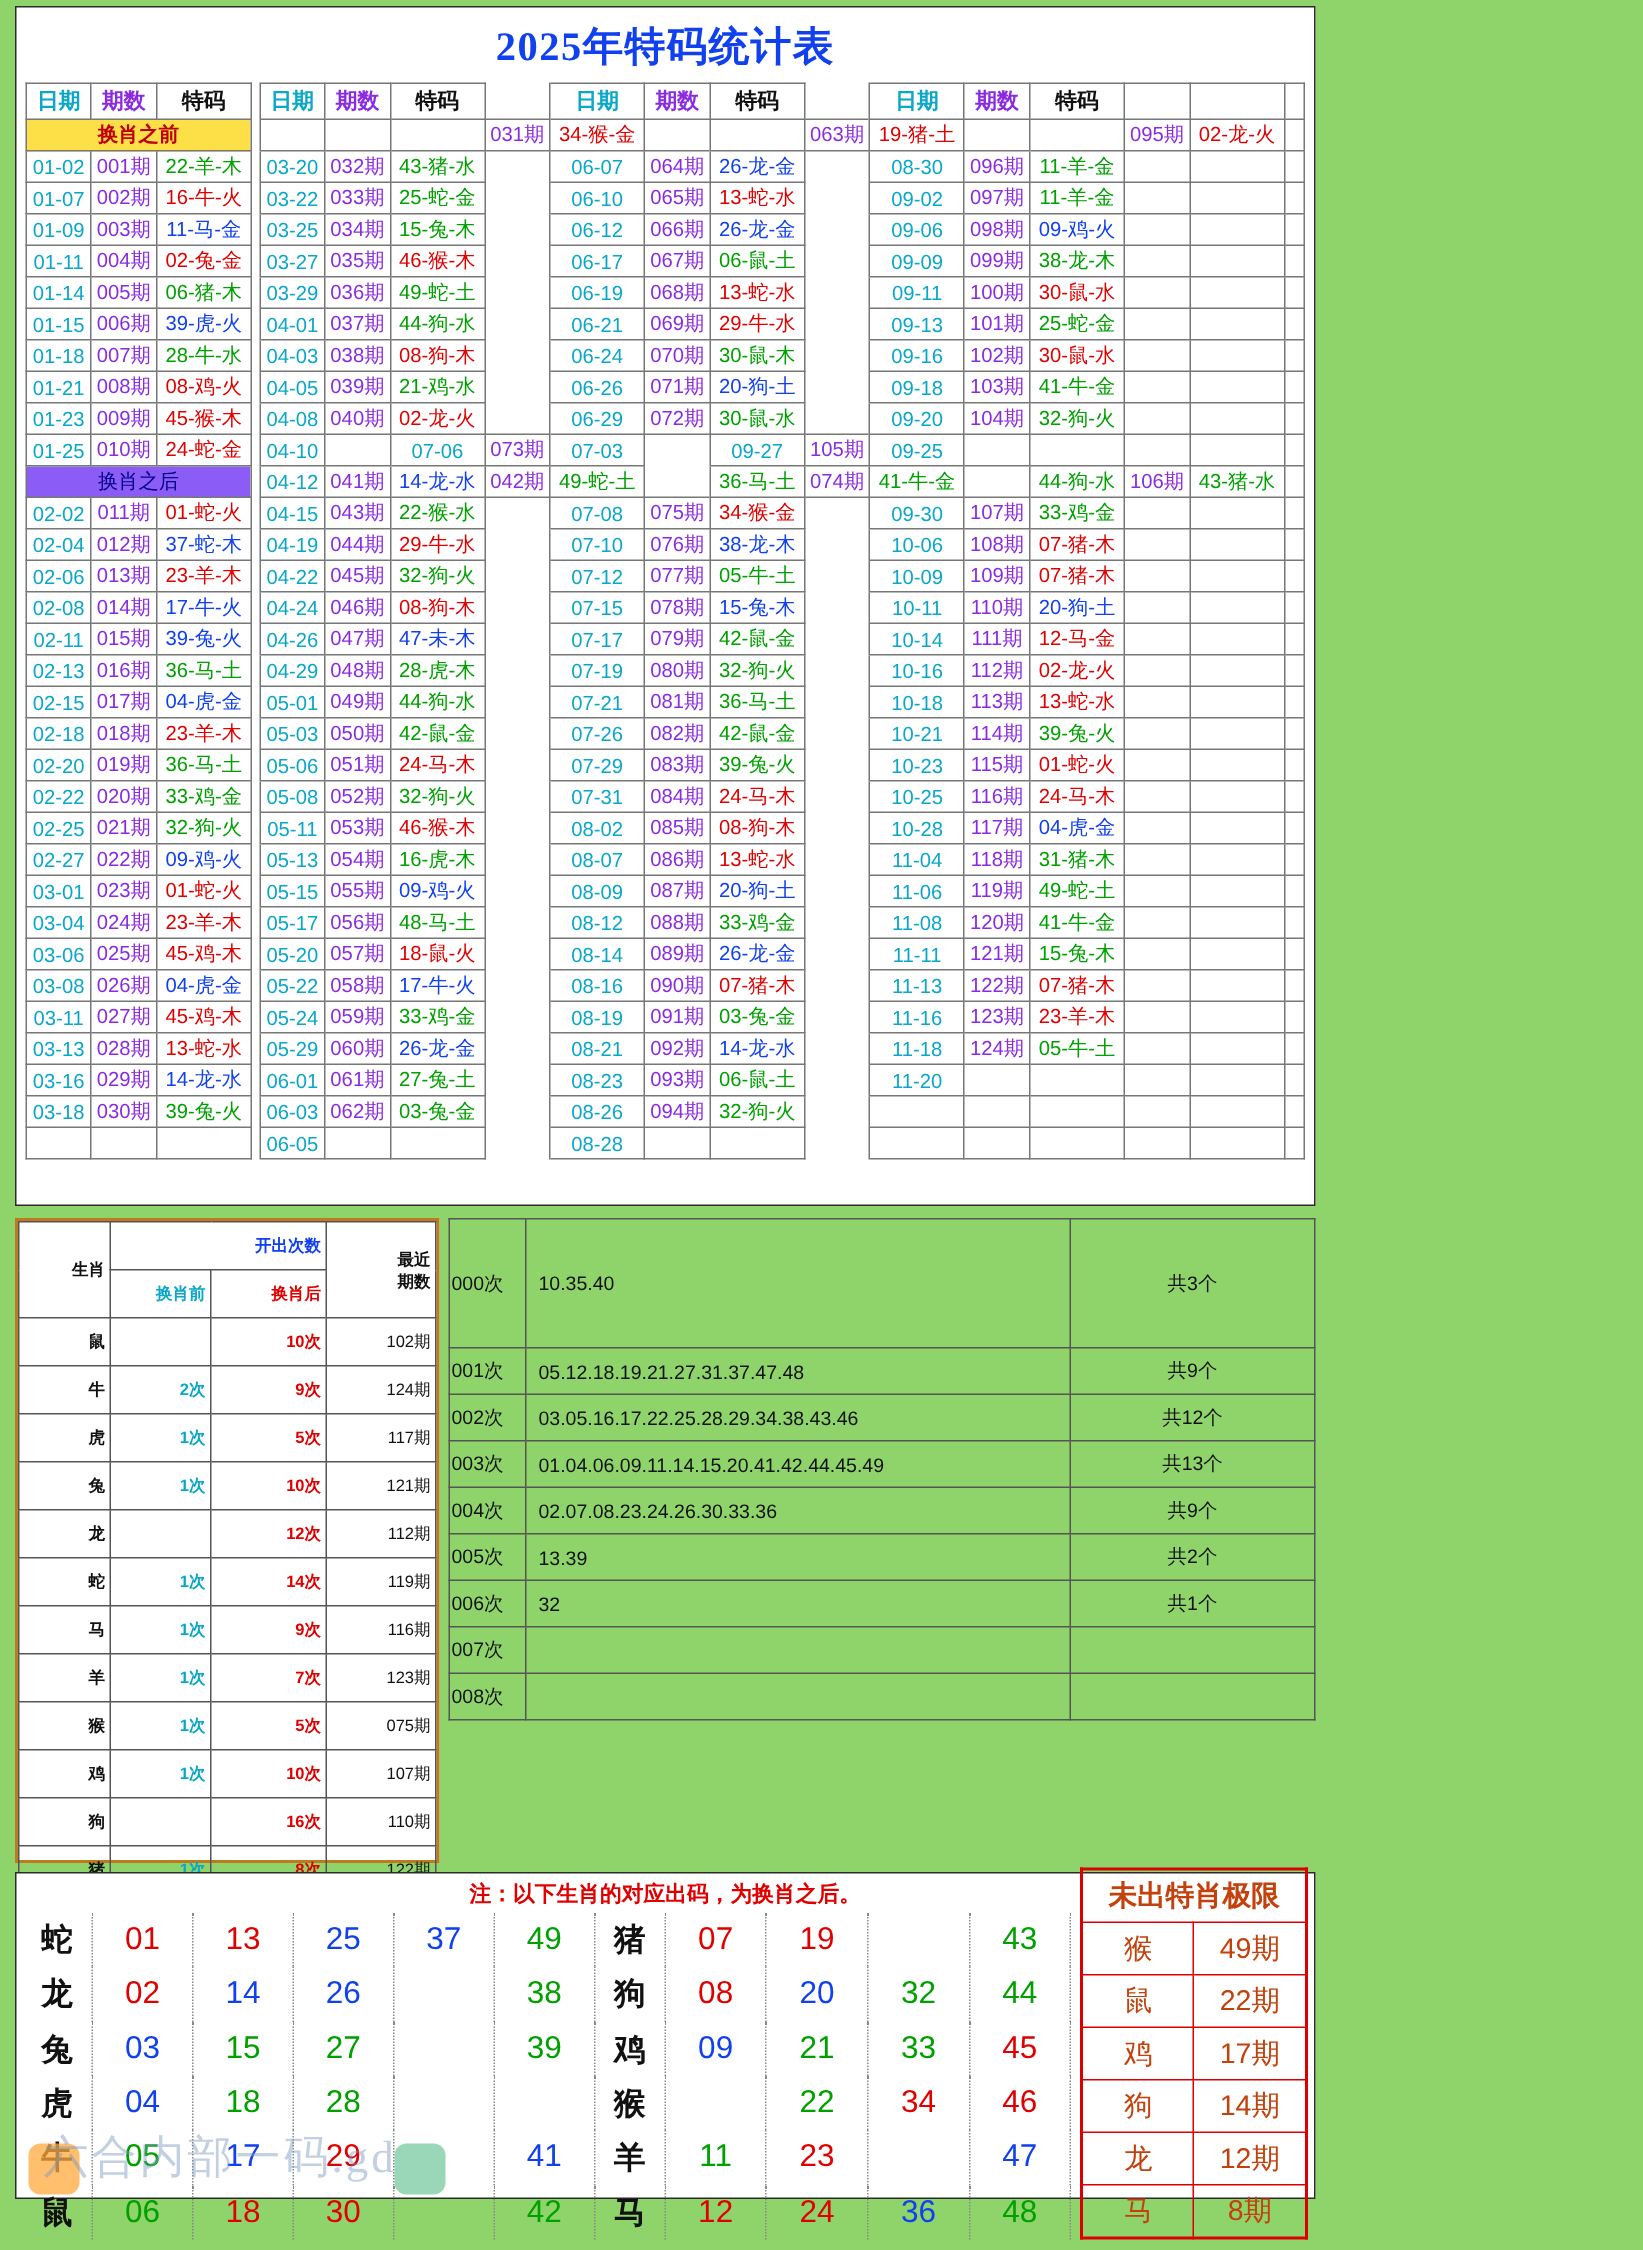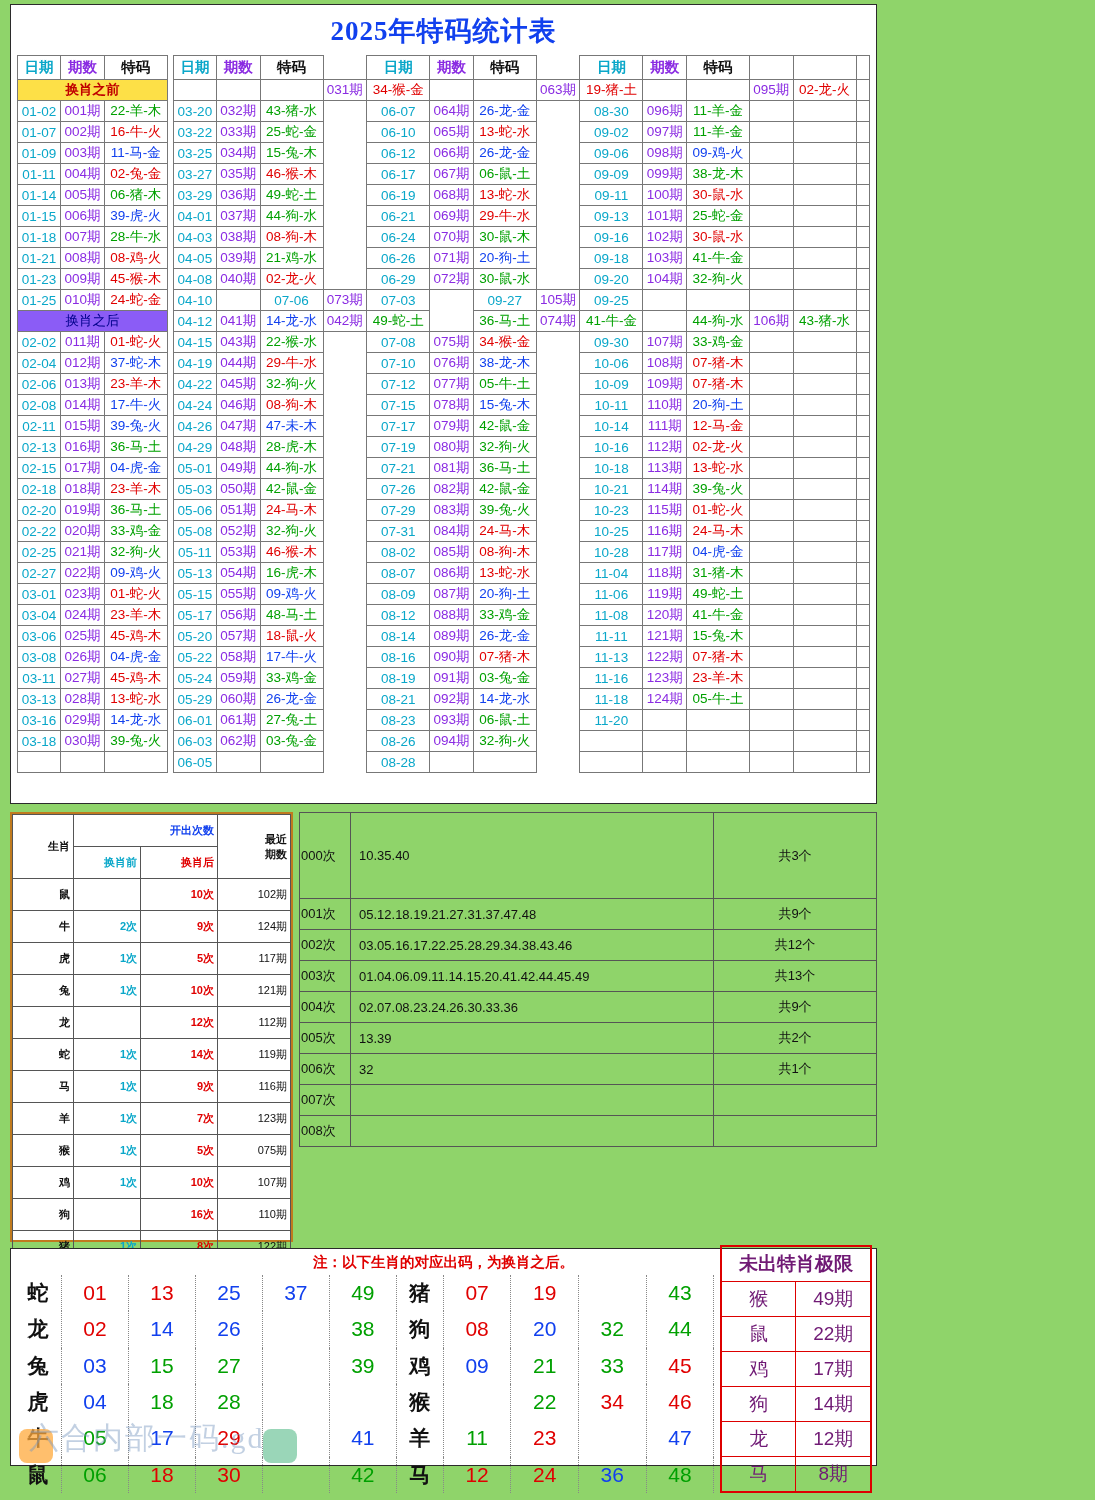--- a/index.html
+++ b/index.html
@@ -107,21 +107,21 @@
     text-align:center;color:#e00000;font-size:14.5px;font-weight:bold;padding:2px 0 3px 0;
   }
   table.bot{border-collapse:collapse;width:100%;table-layout:fixed;}
   table.bot td{
     height:32px;text-align:center;font-size:21px;
     border-right:1px dotted #888;
     font-family:"Liberation Sans","DejaVu Sans",sans-serif;
   }
   td.zname{font-size:21px;font-weight:bold;color:#111;width:44px;border-right:none;}
   .limit-tbl{border-collapse:collapse;border:2px solid #d00;}
-  .limit-tbl td,.limit-tbl th{border:1px solid #d00;font-size:19px;text-align:center;height:32px;width:78px;color:#701a75;margin-left:28px;}
+  .limit-tbl td,.limit-tbl th{border:1px solid #d00;font-size:19px;text-align:center;height:32px;width:78px;color:#c2410c;margin-left:28px;}
   .limit-head{color:#e00000;font-size:15px;font-weight:bold;height:26px;}
   .wm{
     position:absolute;left:18px;bottom:6px;
     font-size:30px;color:rgba(120,150,190,.45);
     font-family:Liberation Serif, serif;
     letter-spacing:2px;
   }
   .wm-badge{
     position:absolute;left:8px;bottom:2px;width:34px;height:34px;border-radius:8px;
     background:rgba(255,170,60,.75);

